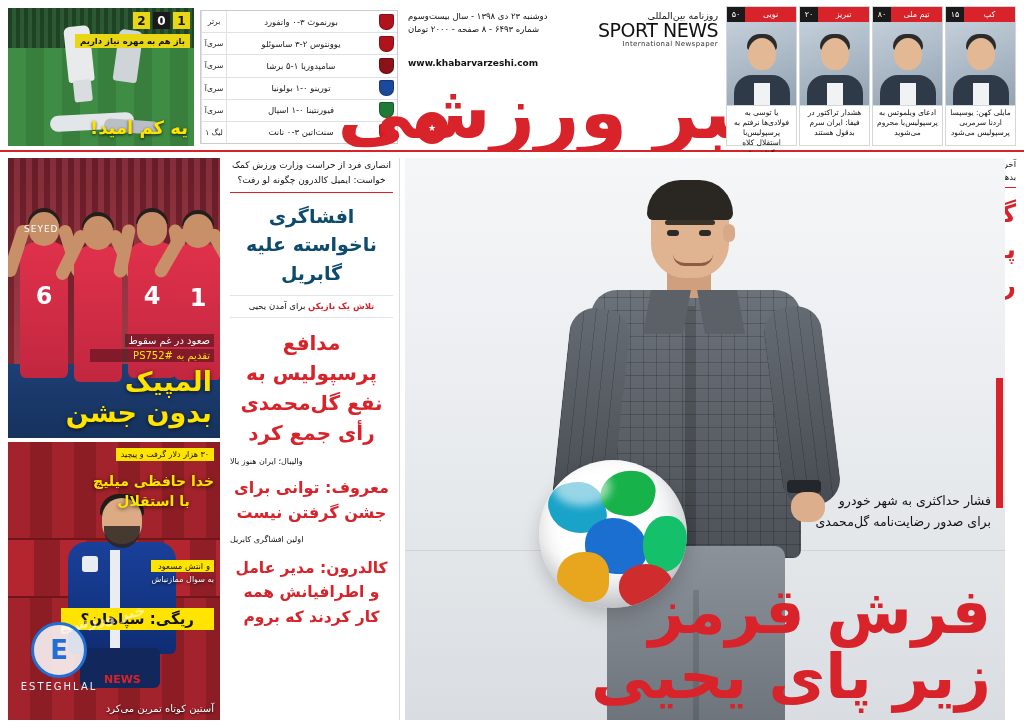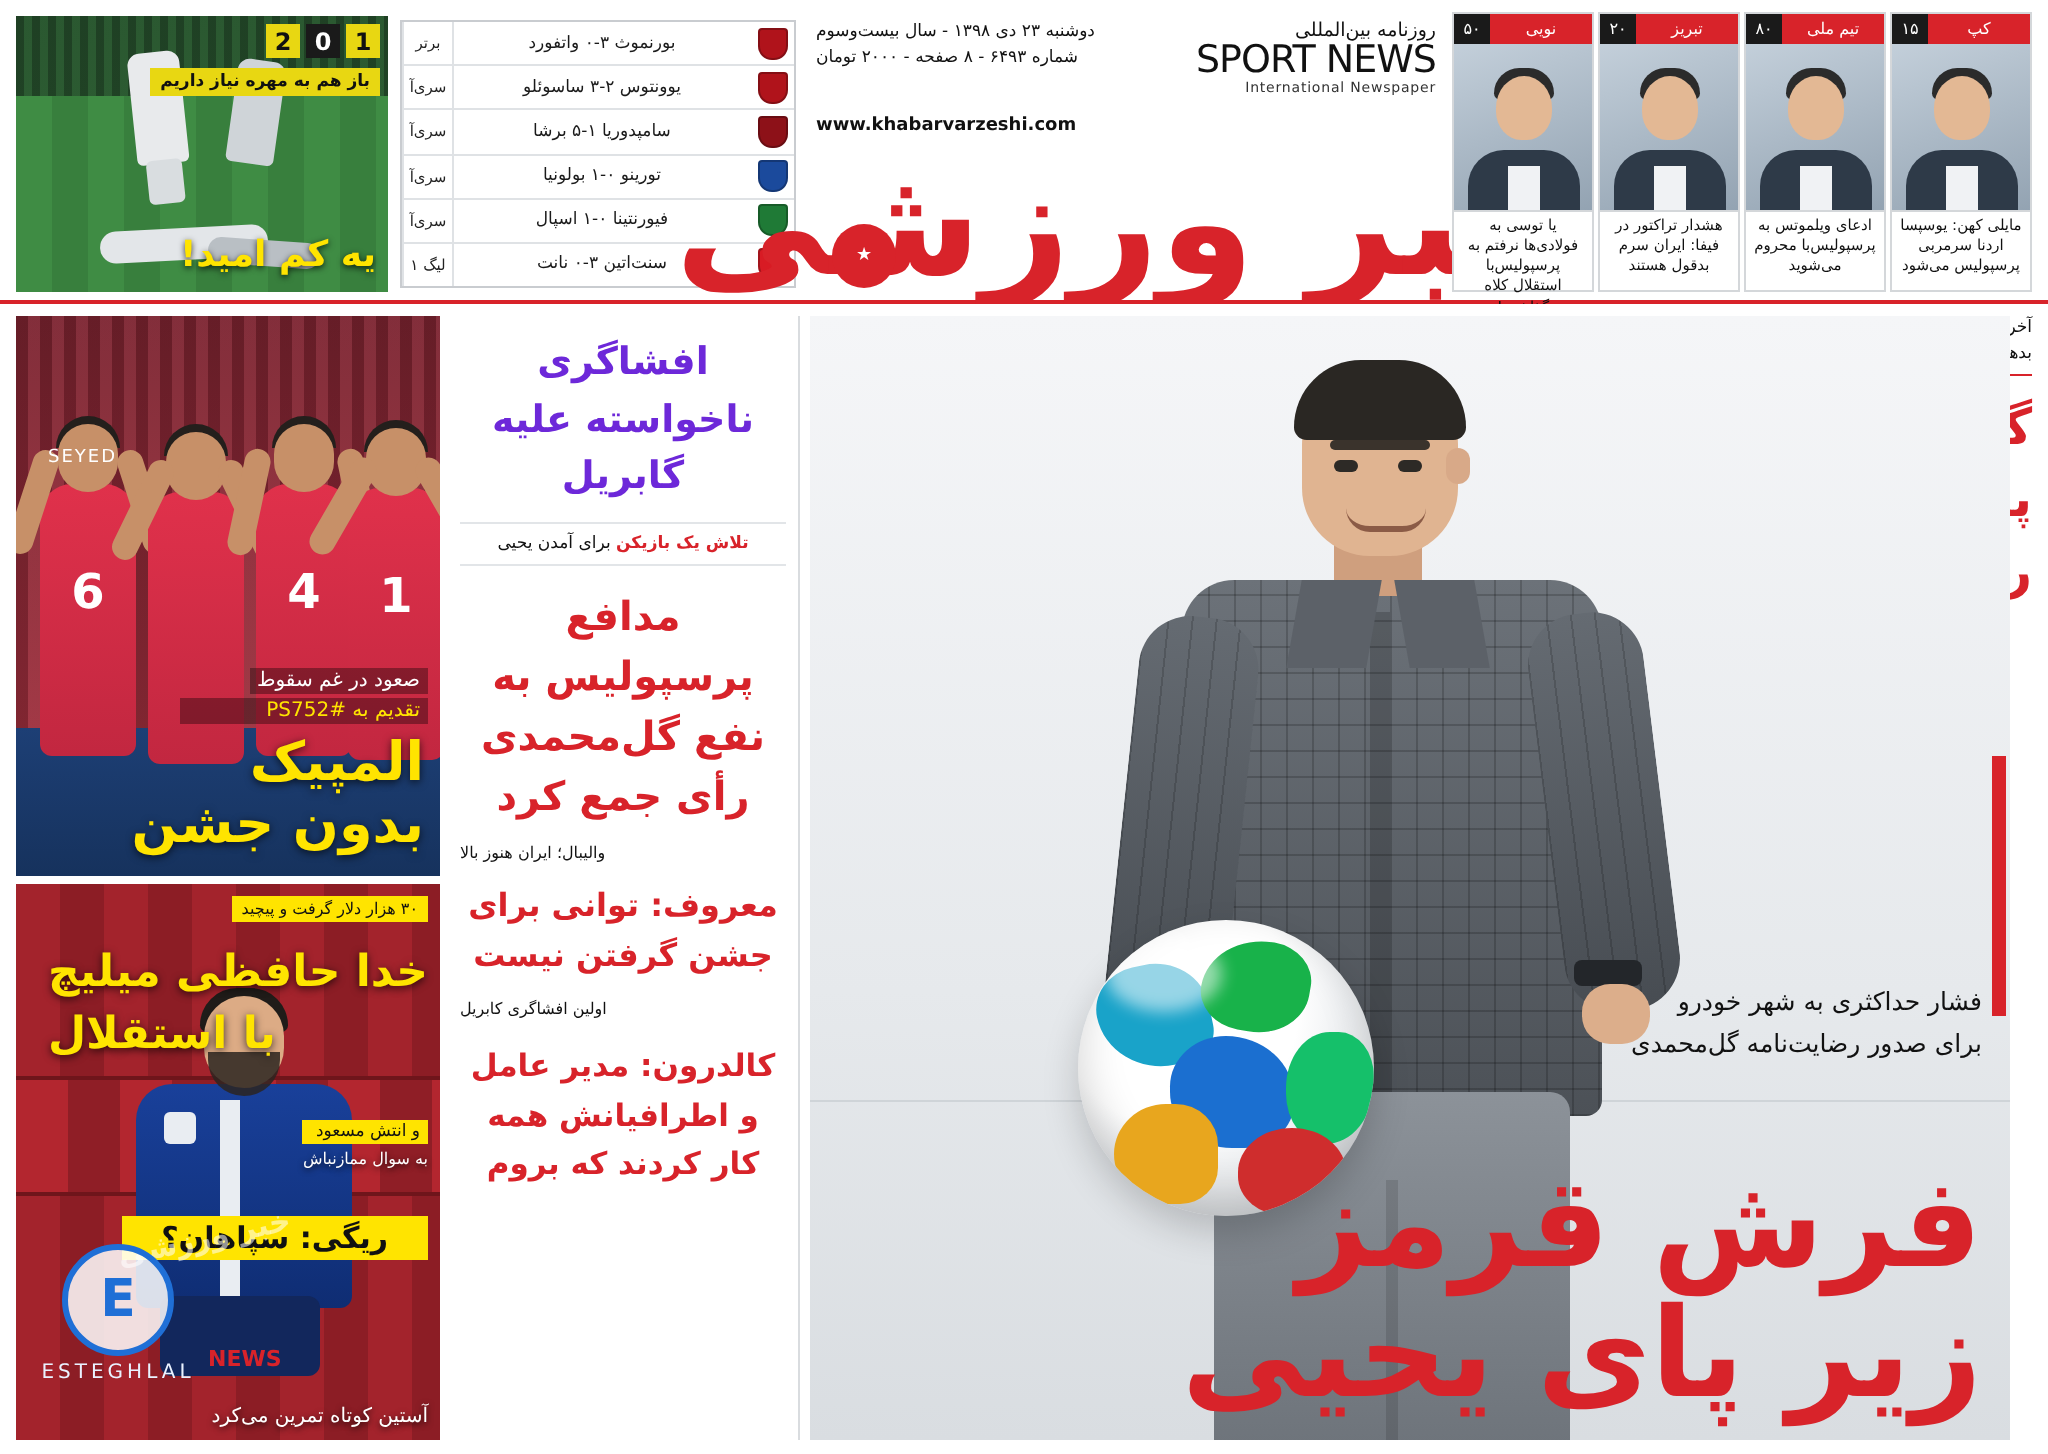--- a/index.html
+++ b/index.html
@@ -362,21 +362,21 @@
     position: absolute; left: 224px; top: 6px; width: 176px; height: 562px;
     border-right: 1px solid #d9dcdf;
     padding: 0 6px;
     text-align: right;
   }
   .mid-top {
     font-size: 9px; color: #111; line-height: 1.65; text-align: center;
     border-bottom: 1px solid #d8232a; padding-bottom: 4px;
   }
   .mid-h1 {
-    margin-top: 9px; font-size: 19px; font-weight: bold; color: #6d28d9;
+    margin-top: 9px; font-size: 19px; font-weight: bold; color: #0c4a6e;
     line-height: 1.5; text-align: center;
   }
   .mid-note {
     margin-top: 8px; font-size: 8.5px; color: #111; line-height: 1.5;
     text-align: center; border-top: 1px solid #e2e5e8; border-bottom: 1px solid #e2e5e8;
     padding: 4px 0;
   }
   .mid-note .red { color: #d8232a; font-weight: bold; }
   .mid-h2 {
     margin-top: 10px; font-size: 20px; font-weight: bold; color: #d8232a;
@@ -482,22 +482,22 @@
     border-radius: 18px 18px 6px 6px; background: linear-gradient(180deg,#19409a,#0f2d73);
   }
   .coach .stripe { position: absolute; left: 48px; top: 52px; width: 10px; height: 104px; background: #e9edf2; }
   .coach .badge { position: absolute; left: 20px; top: 58px; width: 16px; height: 16px; border-radius: 3px; background: #e9edf2; }
   .coach .leg { position: absolute; left: 18px; top: 150px; width: 80px; height: 40px; background: #12275c; border-radius: 6px; }
   .es-note {
     position: absolute; right: 6px; top: 6px; background: #ffe400; color: #111;
     font-size: 8px; padding: 2px 5px; direction: rtl;
   }
   .es-head {
-    position: absolute; right: 6px; top: 30px; text-align: left;
-    color: #ffe400; font-weight: bold; font-size: 22px; line-height: 1.4;
+    position: absolute; right: 6px; top: 30px; text-align: center;
+    color: #ffe400; font-weight: bold; font-size: 14px; line-height: 1.4;
     text-shadow: 0 1px 4px rgba(0,0,0,.75);
   }
   .es-sub {
     position: absolute; right: 6px; top: 118px; text-align: right; direction: rtl;
   }
   .es-sub .s1 { background: #ffe400; color: #111; font-size: 8.5px; padding: 1px 4px; }
   .es-sub .s2 { color: #fff; font-size: 8px; margin-top: 3px; text-shadow: 0 1px 3px rgba(0,0,0,.8); }
   .es-quote {
     position: absolute; right: 6px; top: 166px; background: #ffe400; color: #111;
     font-size: 15px; font-weight: bold; padding: 2px 20px; direction: rtl;
@@ -722,20 +722,21 @@
           <div>برای صدور رضایت‌نامه گل‌محمدی</div>
         </div>
         <div class="hero-headline">
           <div class="l1">فرش قرمز</div>
           <div class="l2">زیر پای یحیی</div>
         </div>
       </div>
     </div>
 
     <div class="col-mid">
+      <div class="mid-top">انصاری فرد از حراست وزارت ورزش کمک خواست: ایمیل کالدرون چگونه لو رفت؟</div>
       <div class="mid-h1">افشاگری ناخواسته علیه گابریل</div>
       <div class="mid-note">
         <span class="red">تلاش یک بازیکن</span>
         <span>برای آمدن یحیی</span>
       </div>
       <div class="mid-h2">مدافع پرسپولیس به نفع گل‌محمدی رأی جمع کرد</div>
       <div class="mid-note2">
         <span>والیبال؛</span>
         <span>ایران هنوز بالا</span>
       </div>

